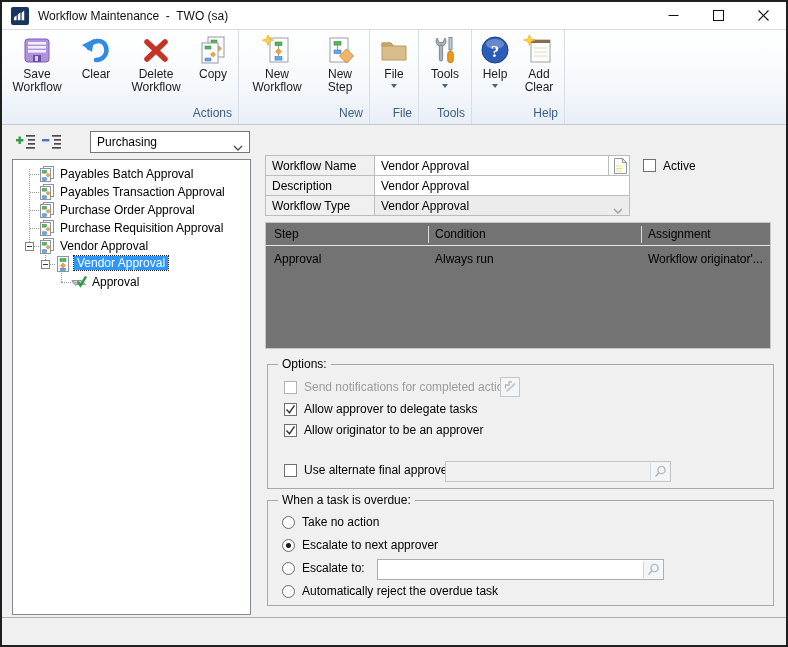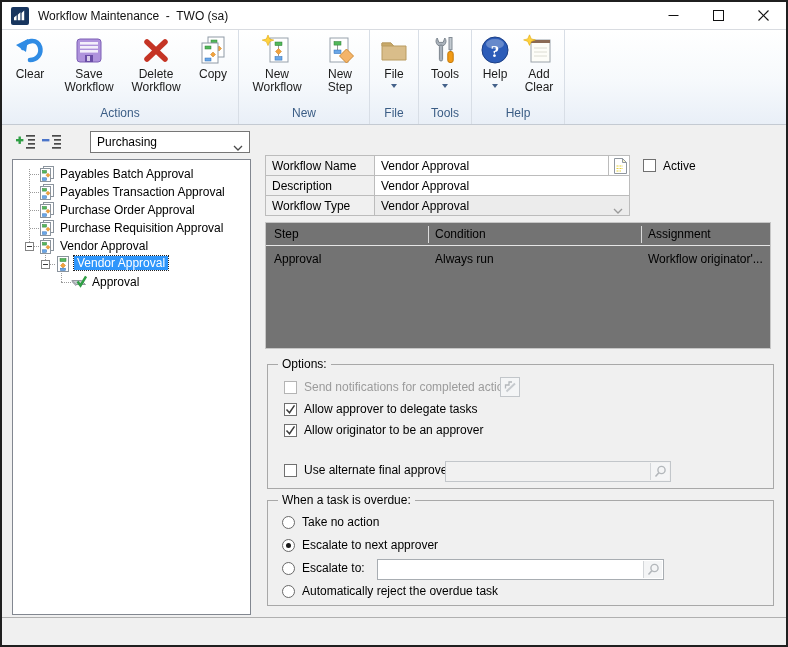--- a/index.html
+++ b/index.html
@@ -19,21 +19,21 @@
   .ribbon{position:absolute;top:28px;left:0;right:0;height:95px;box-sizing:border-box;
     background:linear-gradient(#ffffff,#f6f9fc 55%,#e9eff7);
     border-bottom:1px solid #c4cad2;display:flex;align-items:stretch;}
   .rgroup{display:flex;flex-direction:column;border-right:1px solid #d8dee6;padding:1px 2px 0;}
   .rbuttons{display:flex;flex:1;align-items:flex-start;}
   .rbtn{display:flex;flex-direction:column;align-items:center;margin:1px 1px;padding:2px 2px 0;}
   .rbtn .icon32{width:32px;height:32px;display:flex;align-items:center;justify-content:center;}
   .rbtn .blabel{text-align:center;line-height:13px;margin-top:2px;color:#1b1b1b;}
   .darrow{width:0;height:0;border-left:3px solid transparent;border-right:3px solid transparent;
     border-top:4px solid #44618a;margin-top:3px;}
-  .glabel{text-align:center;color:#3b5d85;padding:1px 4px 4px;}
+  .glabel{text-align:right;color:#3b5d85;padding:1px 4px 4px;}
   .w60{width:60px}.w46{width:46px}.w62{width:62px}.w40{width:40px}
   .w66{width:66px}.w48{width:48px}.w38{width:38px}.w42{width:42px}.w36{width:36px}
   
   .main{position:absolute;top:123px;left:0;right:0;height:492px;background:#f0f0f0;}
   .statusbar{position:absolute;left:0;right:0;bottom:0;height:28px;background:#f0f0f0;
     border-top:1px solid #b0b0b0;box-sizing:border-box;}
   
   .tree-tools{position:absolute;left:14px;top:9px;display:flex;gap:6px;}
   .combo{position:absolute;left:88px;top:6px;width:160px;height:22px;background:#fff;
     border:1px solid #767676;box-sizing:border-box;display:flex;align-items:center;padding-left:6px;}
@@ -116,41 +116,41 @@
             <line x1="10.5" y1="0.5" x2="0.5" y2="10.5" stroke="#111" stroke-width="1.1"></line>
           </svg>
       </div>
     </div>
   </div>
 
   <div class="ribbon">
 
     <div class="rgroup">
       <div class="rbuttons">
-        <div class="rbtn w46">
-          <span class="icon32">
-            <svg viewBox="0 0 32 32" width="32" height="32">
-                <path d="M9 14 C11 6 23 4 26 13 C28 20 23 26 16 26" fill="none" stroke="#2f8be4" stroke-width="4.6" stroke-linecap="round"></path>
-                <polygon points="2,11 14,5 12,18" fill="#2f8be4"></polygon>
-              </svg>
-          </span>
-          <span class="blabel">Clear</span>
-        </div>
         <div class="rbtn w60">
           <span class="icon32">
             <svg viewBox="0 0 32 32" width="32" height="32">
                 <rect x="4" y="5" width="24" height="23" rx="3" fill="#af93dc" stroke="#7c5fb5"></rect>
                 <rect x="7" y="8" width="18" height="2.6" fill="#f3effa"></rect>
                 <rect x="7" y="12" width="18" height="2.6" fill="#f3effa"></rect>
                 <rect x="7" y="16" width="18" height="2.6" fill="#f3effa"></rect>
                 <rect x="12" y="21" width="8" height="7" fill="#6a4da6"></rect>
                 <rect x="14" y="22" width="3" height="5" fill="#d9cdec"></rect>
               </svg>
           </span>
           <span class="blabel">Save Workflow</span>
+        </div>
+        <div class="rbtn w46">
+          <span class="icon32">
+            <svg viewBox="0 0 32 32" width="32" height="32">
+                <path d="M9 14 C11 6 23 4 26 13 C28 20 23 26 16 26" fill="none" stroke="#2f8be4" stroke-width="4.6" stroke-linecap="round"></path>
+                <polygon points="2,11 14,5 12,18" fill="#2f8be4"></polygon>
+              </svg>
+          </span>
+          <span class="blabel">Clear</span>
         </div>
         <div class="rbtn w62">
           <span class="icon32">
             <svg viewBox="0 0 32 32" width="32" height="32">
                 <g stroke="#c53425" stroke-width="5.5" stroke-linecap="round">
                   <line x1="7" y1="8" x2="25" y2="25"></line>
                   <line x1="25" y1="8" x2="7" y2="25"></line>
                 </g>
               </svg>
           </span>

